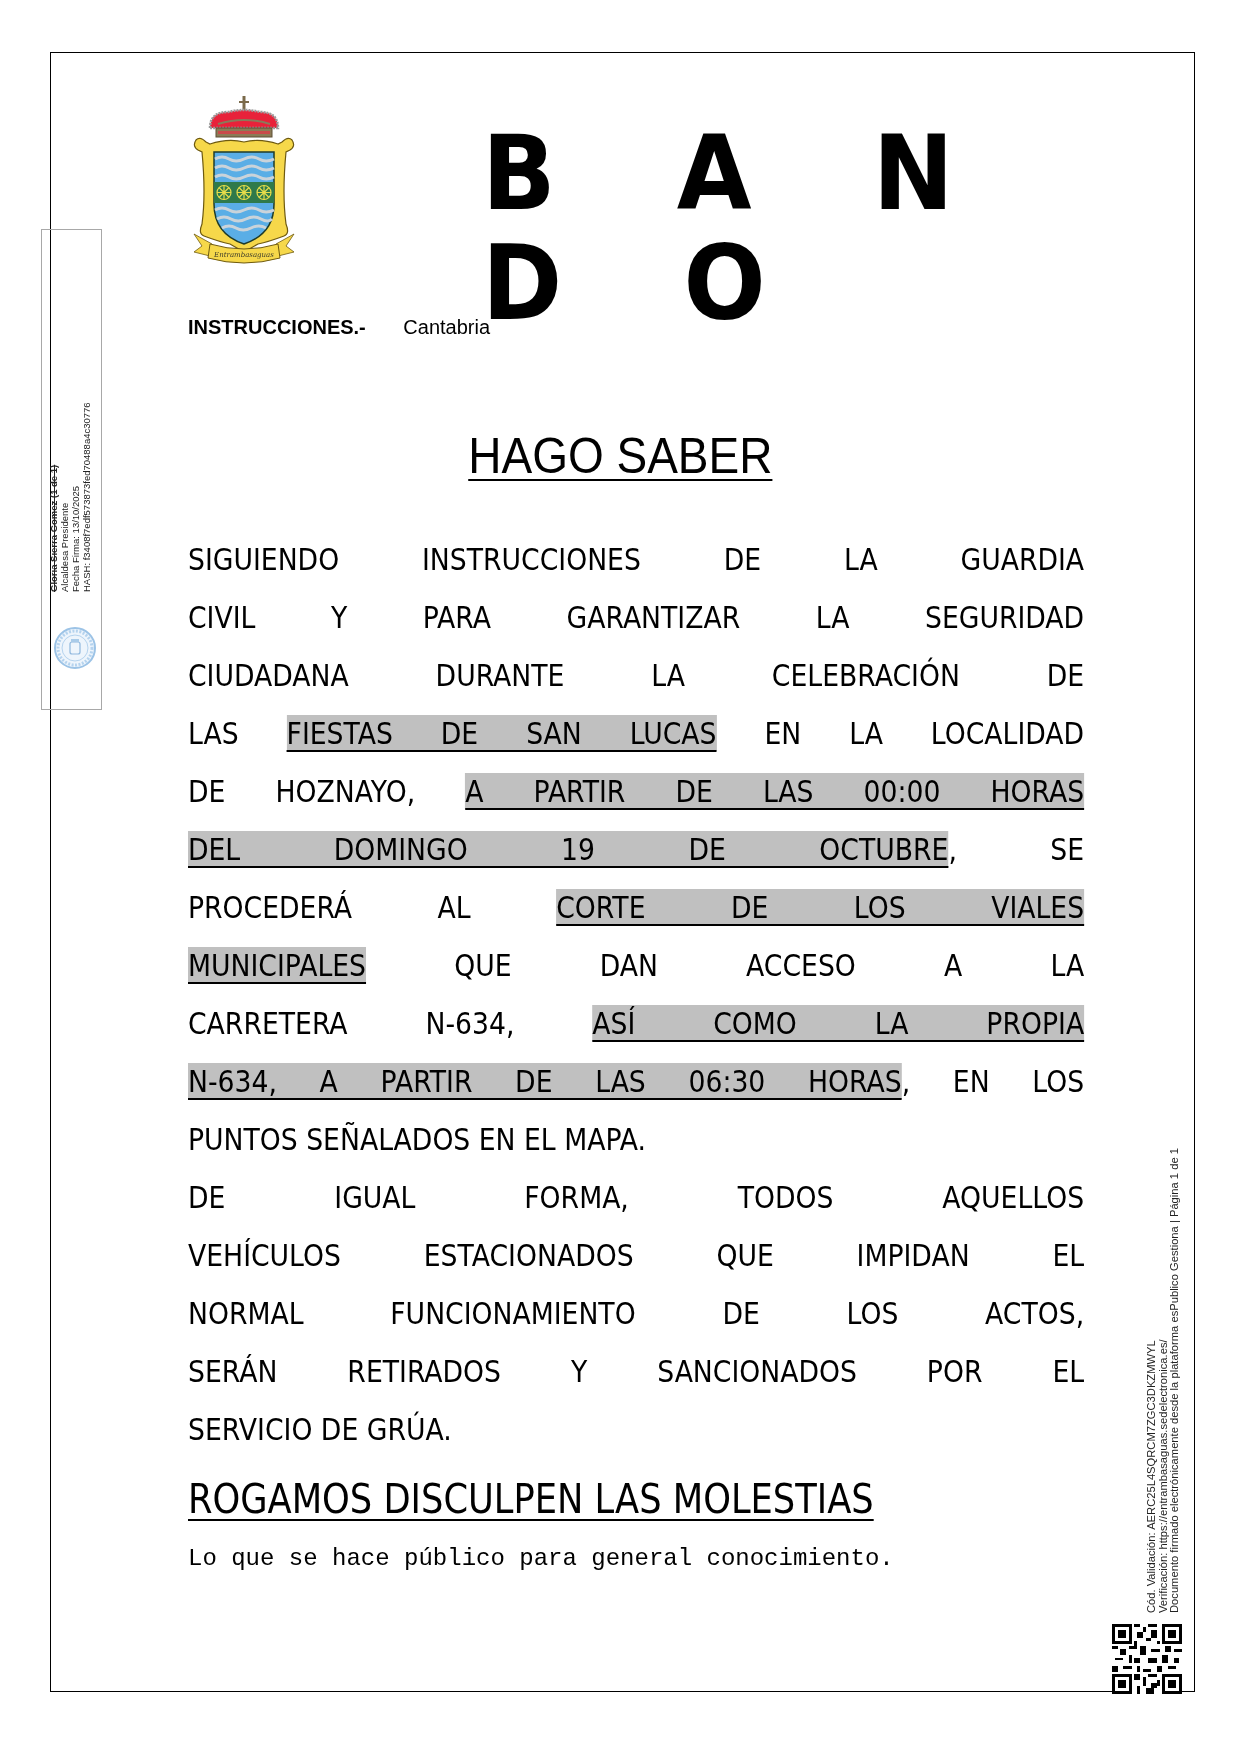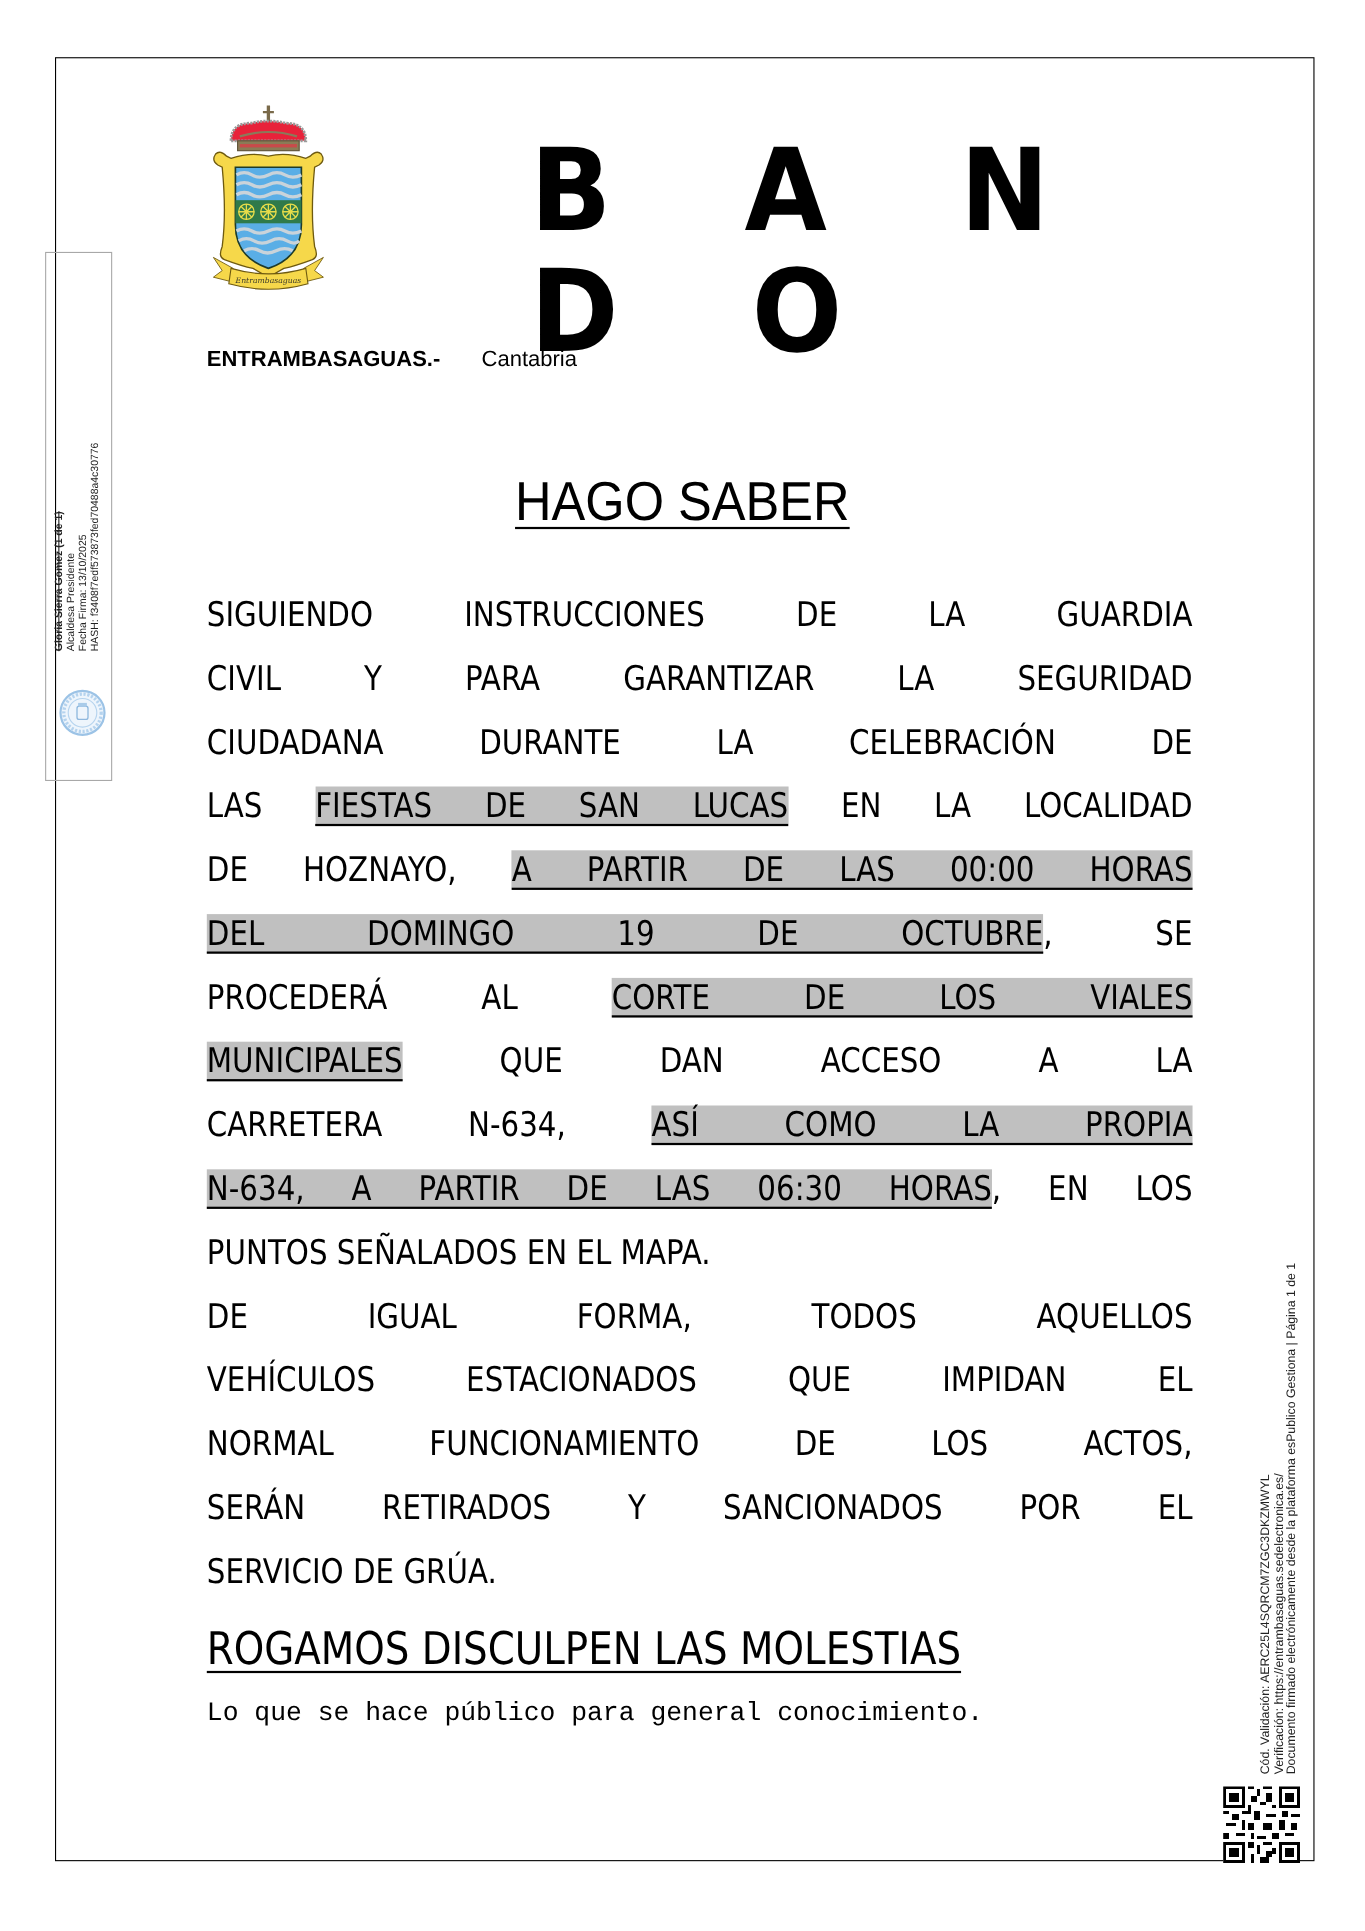--- a/index.html
+++ b/index.html
@@ -77,21 +77,21 @@
 
   <path d="M6 140 L24 150 L22 162 L6 158 L14 152 Z" fill="#f6d84a" stroke="#6e5a10" stroke-width="0.8"></path>
   <path d="M106 140 L88 150 L90 162 L106 158 L98 152 Z" fill="#f6d84a" stroke="#6e5a10" stroke-width="0.8"></path>
   <path d="M22 150 Q56 160 90 150 L92 164 Q56 174 20 164 Z" fill="#f6d84a" stroke="#6e5a10" stroke-width="1"></path>
   <text x="56" y="163" text-anchor="middle" font-family="DejaVu Serif, serif" font-size="7" font-style="italic" fill="#3a3a2a">Entrambasaguas</text>
 </svg>
 
 <div class="title">B A N D O</div>
 
 <div class="header">
-  <span>ENTRAMBASAGUAS.-</span><span class="cant"> Cantabria</span>
+  <span>INSTRUCCIONES.-</span><span class="cant"> Cantabria</span>
 </div>
 
 <div class="hago">
   <span>HAGO SABER</span>
 </div>
 
 <div class="body" id="body-lines">
     <span class="line" style="text-align: left; word-spacing: 1.41942e-06px;"><span>SIGUIENDO INSTRUCCIONES DE LA GUARDIA</span></span>
     <span class="line" style="text-align: left; word-spacing: 1.13554e-06px;"><span>CIVIL Y PARA GARANTIZAR LA SEGURIDAD</span></span>
     <span class="line" style="text-align: left; word-spacing: 1.41942e-06px;"><span>CIUDADANA DURANTE LA CELEBRACIÓN DE</span></span>

